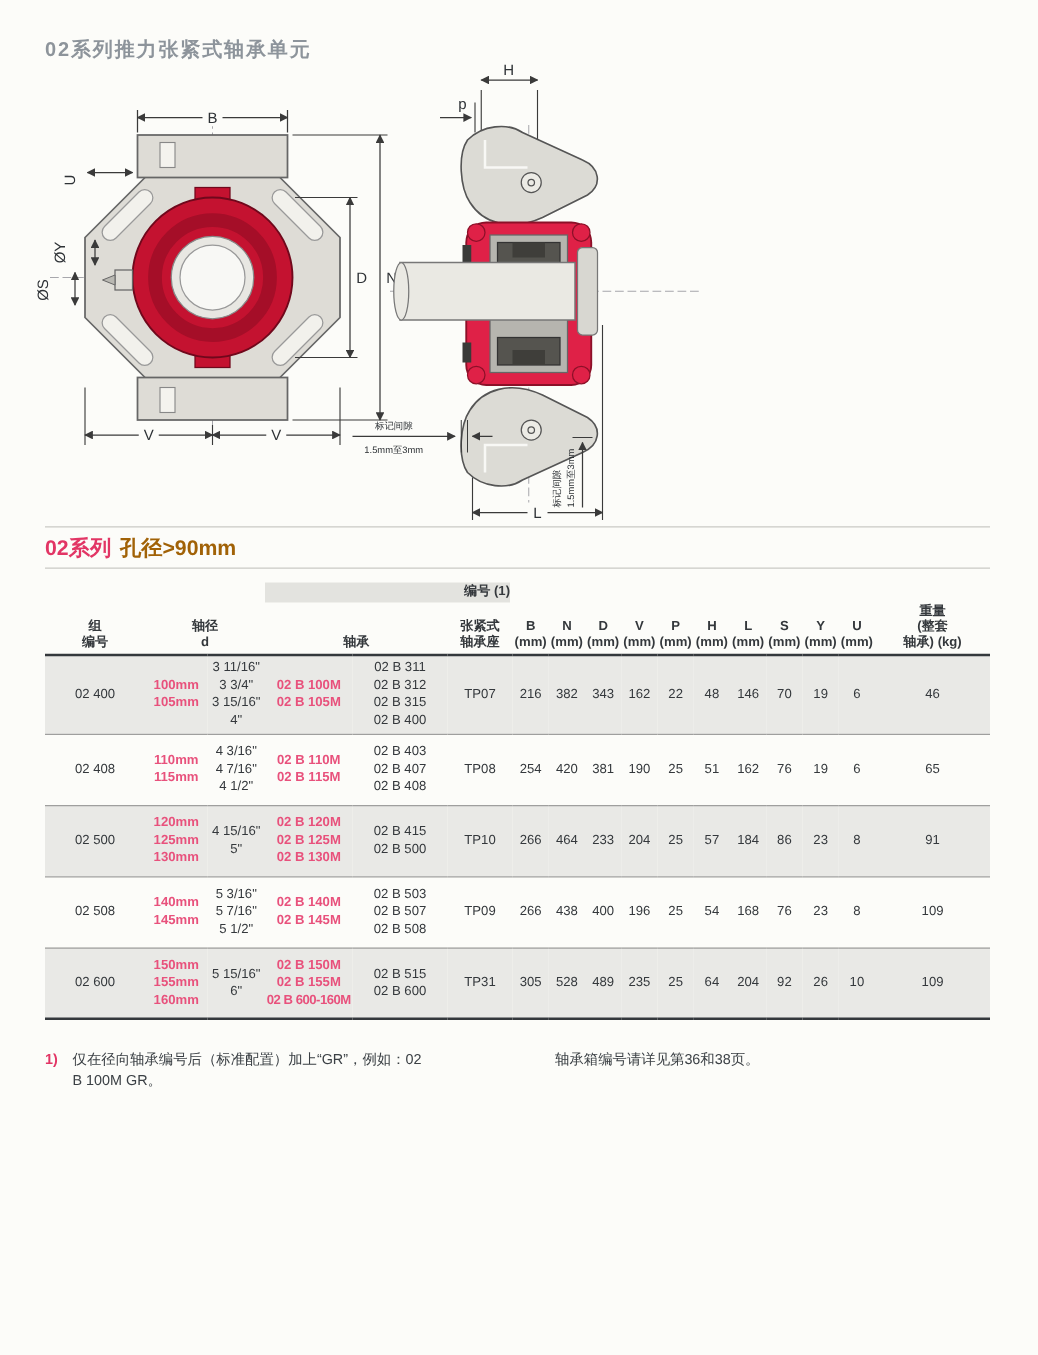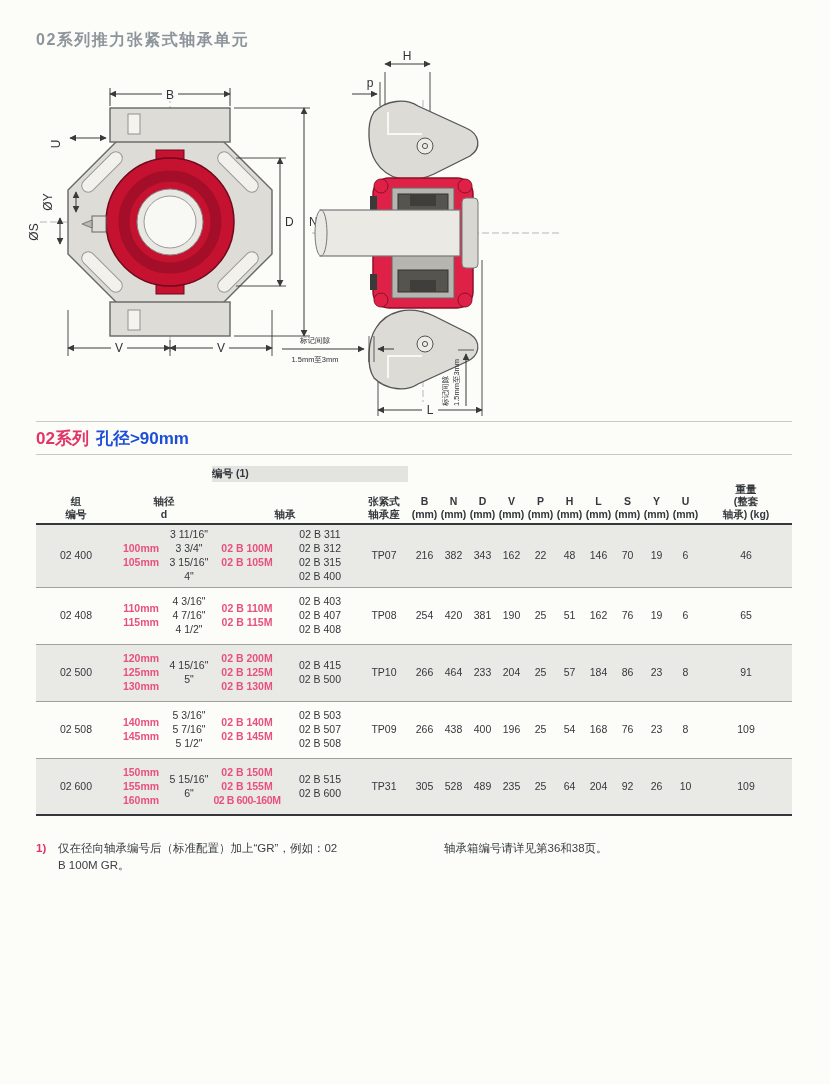--- a/index.html
+++ b/index.html
@@ -10,27 +10,27 @@
   
   .svgbox{position:absolute;}
   svg text{font-family:"Liberation Sans",sans-serif;fill:#2e3236;}
   .dimtxt{font-size:12px;}
   .smalltxt{font-size:7.5px;}
   
   .section{position:absolute;left:36px;top:421px;width:756px;
            border-top:1px solid #c9c9c5;border-bottom:1px solid #c9c9c5;
            padding:5px 0 4px 0;}
   .section .accent{color:#e23565;font-weight:bold;font-size:17px;text-align:right;}
-  .section .rest{color:#1d4ed8;font-weight:bold;font-size:17px;margin-left:7px;}
+  .section .rest{color:#a16207;font-weight:bold;font-size:17px;margin-left:7px;}
   
   table.spec{position:absolute;left:36px;top:466px;width:756px;border-collapse:collapse;
              table-layout:fixed;font-size:10.5px;color:#34383c;}
   table.spec th{font-weight:bold;text-align:center;vertical-align:bottom;
                 padding:1px 0 3px 0;line-height:1.2;font-size:10.5px;}
-  .numbar{background:#e3e3df;font-weight:bold;font-size:10.5px;text-align:left;
+  .numbar{background:#e3e3df;font-weight:bold;font-size:10.5px;text-align:right;
           padding:1px 0;line-height:1.3;}
   table.spec thead tr.hrow th{border-bottom:2px solid #34383c;}
   table.spec tbody td{text-align:center;vertical-align:middle;padding:3px 0;
                       line-height:1.32;font-size:10.5px;}
   table.spec tbody tr{height:57px;}
   table.spec tbody tr + tr{border-top:1px solid #9f9f9e;}
   table.spec tbody tr:last-child{border-bottom:2px solid #34383c;}
   tr.shade{background:#e9e9e6;}
   .pk{color:#e8517c;font-weight:bold;margin-top:16px;}
   .num{font-size:11px;}
@@ -380,21 +380,21 @@
         <td class="pk">
             <div>120mm</div>
             <div>125mm</div>
             <div>130mm</div>
           </td>
         <td>
             <div>4 15/16"</div>
             <div>5"</div>
           </td>
         <td class="pk">
-            <div>02 B 200M</div>
+            <div>02 B 120M</div>
             <div>02 B 125M</div>
             <div>02 B 130M</div>
           </td>
         <td>
             <div>02 B 415</div>
             <div>02 B 500</div>
           </td>
         <td>TP10</td>
         <td class="num">266</td>
         <td class="num">464</td>

